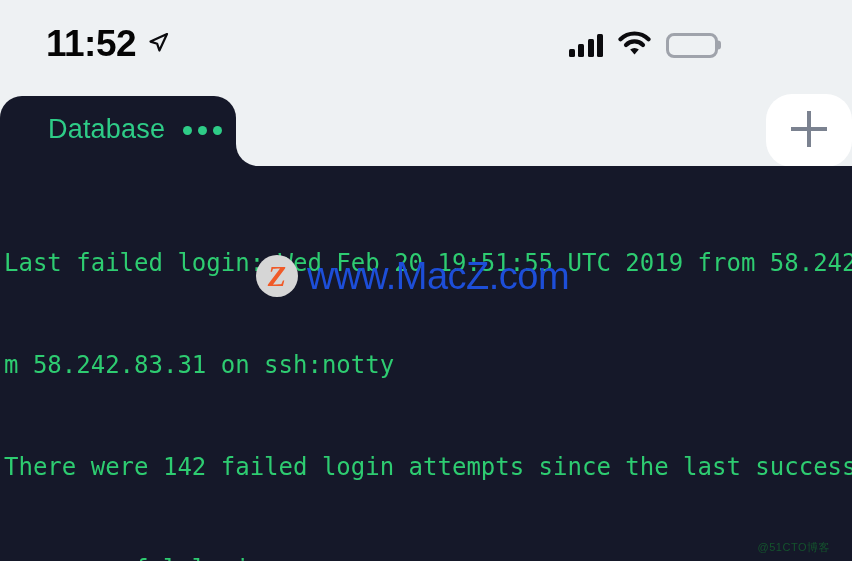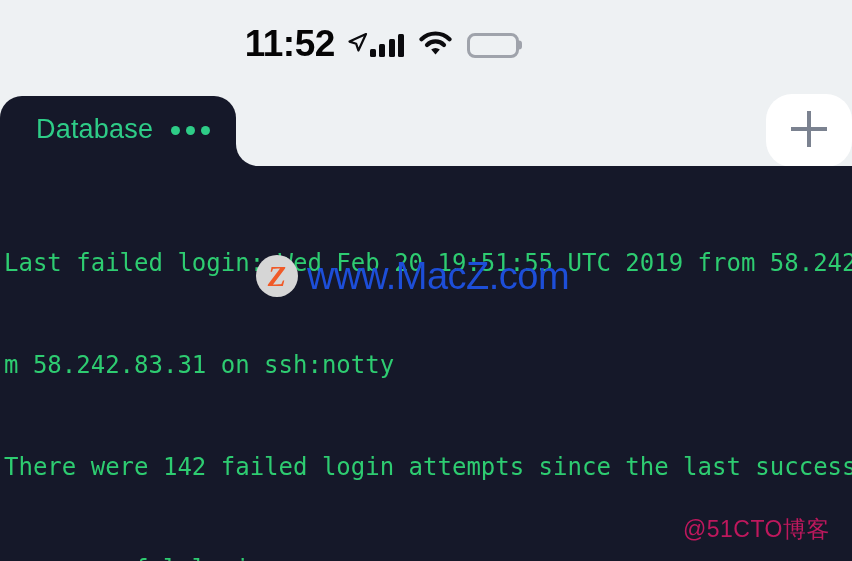--- a/index.html
+++ b/index.html
@@ -17,21 +17,21 @@
   }
 
   
   .status-bar {
     position: absolute;
     top: 0; left: 0;
     width: 760px;
     height: 90px;
     display: flex;
     align-items: center;
-    justify-content: center;
+    justify-content: space-between;
     padding: 0 42px 0 46px;
   }
 
   .status-left {
     display: flex;
     align-items: center;
     gap: 9px;
   }
 
   .status-time {
@@ -125,21 +125,21 @@
   .tab {
     position: absolute;
     top: 0;
     left: 0;
     width: 236px;
     height: 70px;
     background: #151829;
     border-radius: 22px 22px 0 0;
     display: flex;
     align-items: center;
-    padding-left: 36px;
+    padding-left: 48px;
     gap: 18px;
     cursor: pointer;
   }
 
   .tab-label {
     font-size: 27px;
     color: #2ecc87;
     letter-spacing: 0.2px;
     line-height: 1;
     padding-bottom: 3px;
@@ -234,23 +234,23 @@
   .wm-text {
     font-size: 38px;
     color: #1d4ed8;
     letter-spacing: -0.5px;
     line-height: 1;
   }
 
   .watermark-corner {
     position: absolute;
     right: 22px;
-    bottom: 16px;
-    font-size: 23px;
-    color: #be185d;
+    bottom: 6px;
+    font-size: 11px;
+    color: #14532d;
     letter-spacing: 0.5px;
     pointer-events: none;
   }
 </style>
 </head>
 <body>
 
 <div class="status-bar">
   <div class="status-left">
     <span class="status-time">11:52</span>

